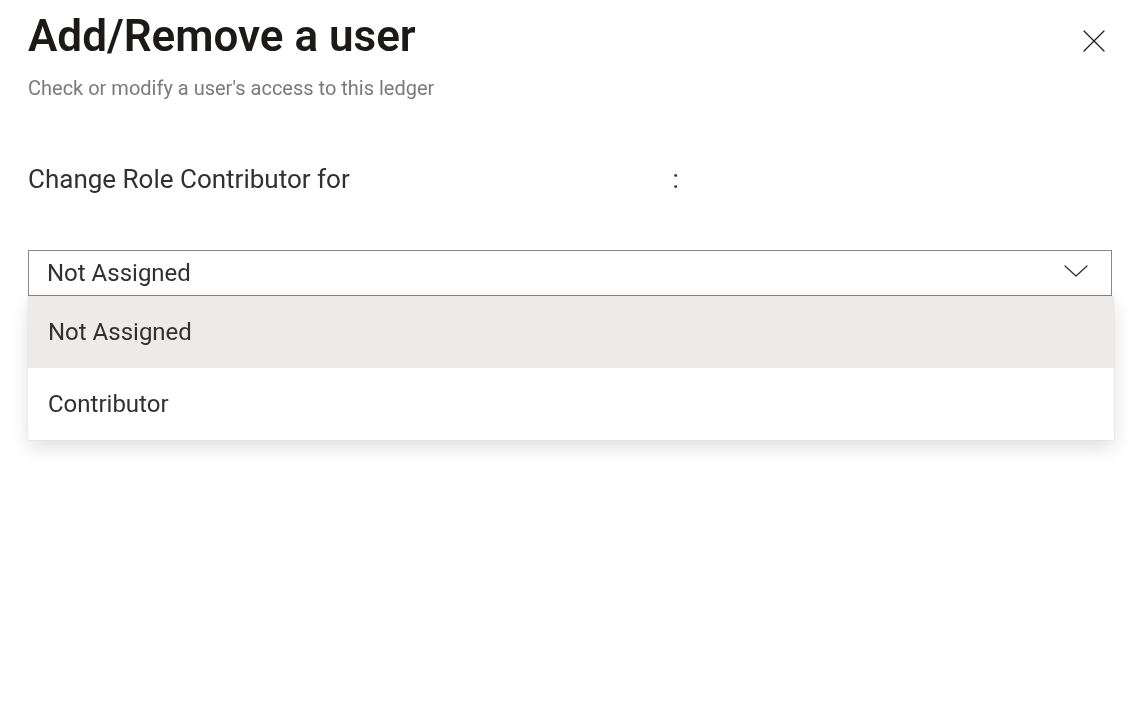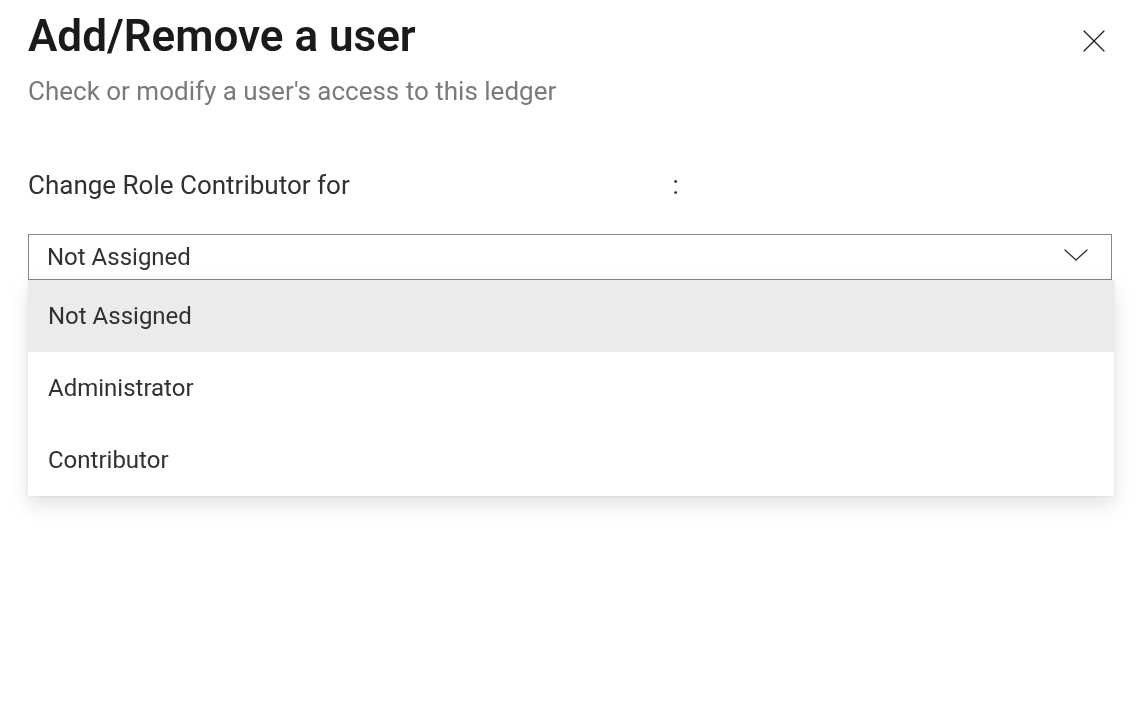--- a/index.html
+++ b/index.html
@@ -32,35 +32,35 @@
       border: none;
       cursor: pointer;
       display: flex;
       align-items: center;
       justify-content: center;
       color: #1b1a19;
     }
     .close-btn svg { stroke: #1b1a19; }
     .subtitle {
       margin-top: 16px;
-      font-size: 26px;
+      font-size: 20px;
       color: #7a7a7a;
       font-weight: 400;
     }
     .label-row {
       margin-top: 64px;
       font-size: 26px;
       color: #323130;
     }
     .user-name {
       display: inline-block;
       min-width: 310px;
     }
     .dropdown-container {
-      margin-top: 34px;
+      margin-top: 56px;
       position: relative;
     }
     .dropdown-trigger {
       width: 100%;
       border: 1px solid #8a8886;
       background: #ffffff;
       height: 46px;
       display: flex;
       align-items: center;
       justify-content: space-between;
@@ -122,16 +122,15 @@
     <span class="dropdown-value">Not Assigned</span>
     <span class="chevron">
       <svg width="26" height="16" viewBox="0 0 26 16" fill="none" stroke-width="1.3" stroke-linecap="round" stroke-linejoin="round">
         <polyline points="2,3 13,13 24,3"></polyline>
       </svg>
     </span>
   </div>
   <div class="dropdown-list" id="dropdown-list" role="listbox">
 
   <div class="dropdown-option selected" role="option">Not Assigned</div>
-      <div class="dropdown-option" role="option">Administrator</div>
       <div class="dropdown-option" role="option">Contributor</div>
     </div>
 </div>
 
 </body></html>

